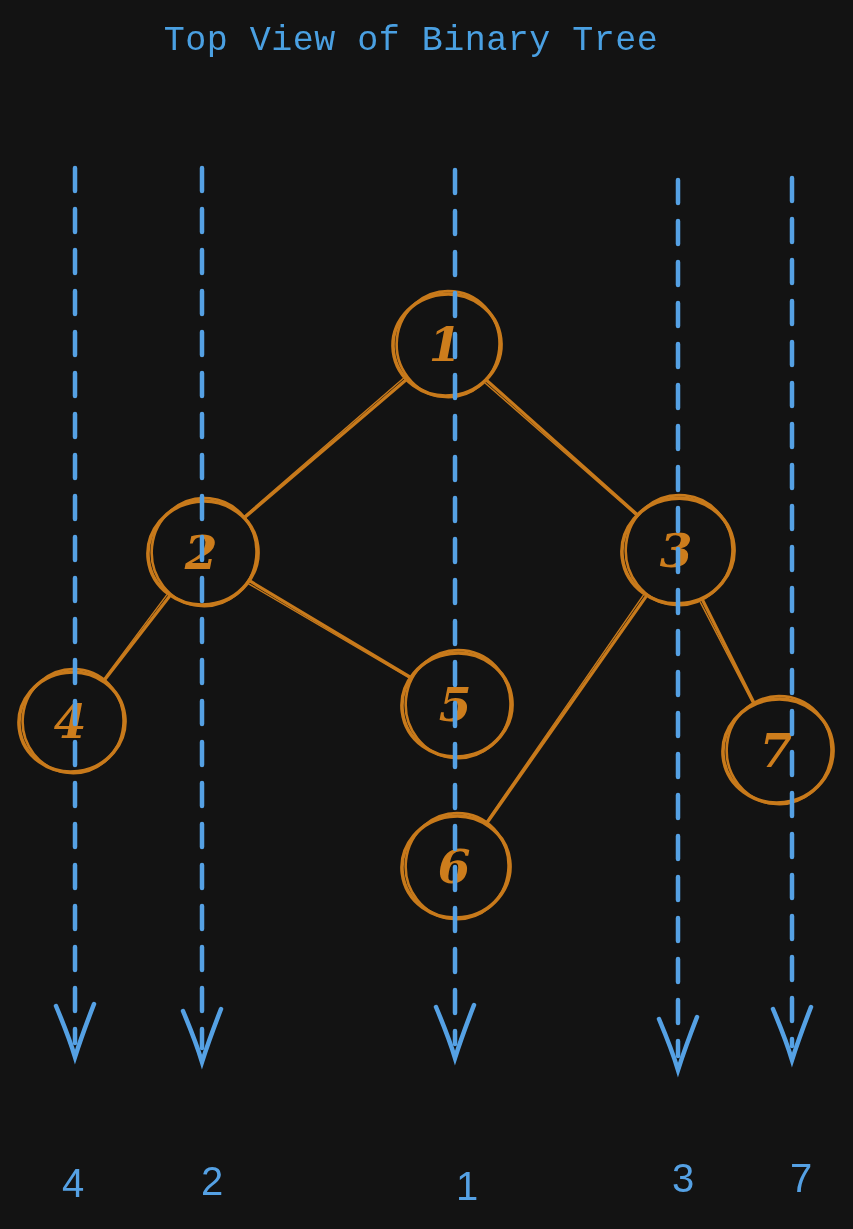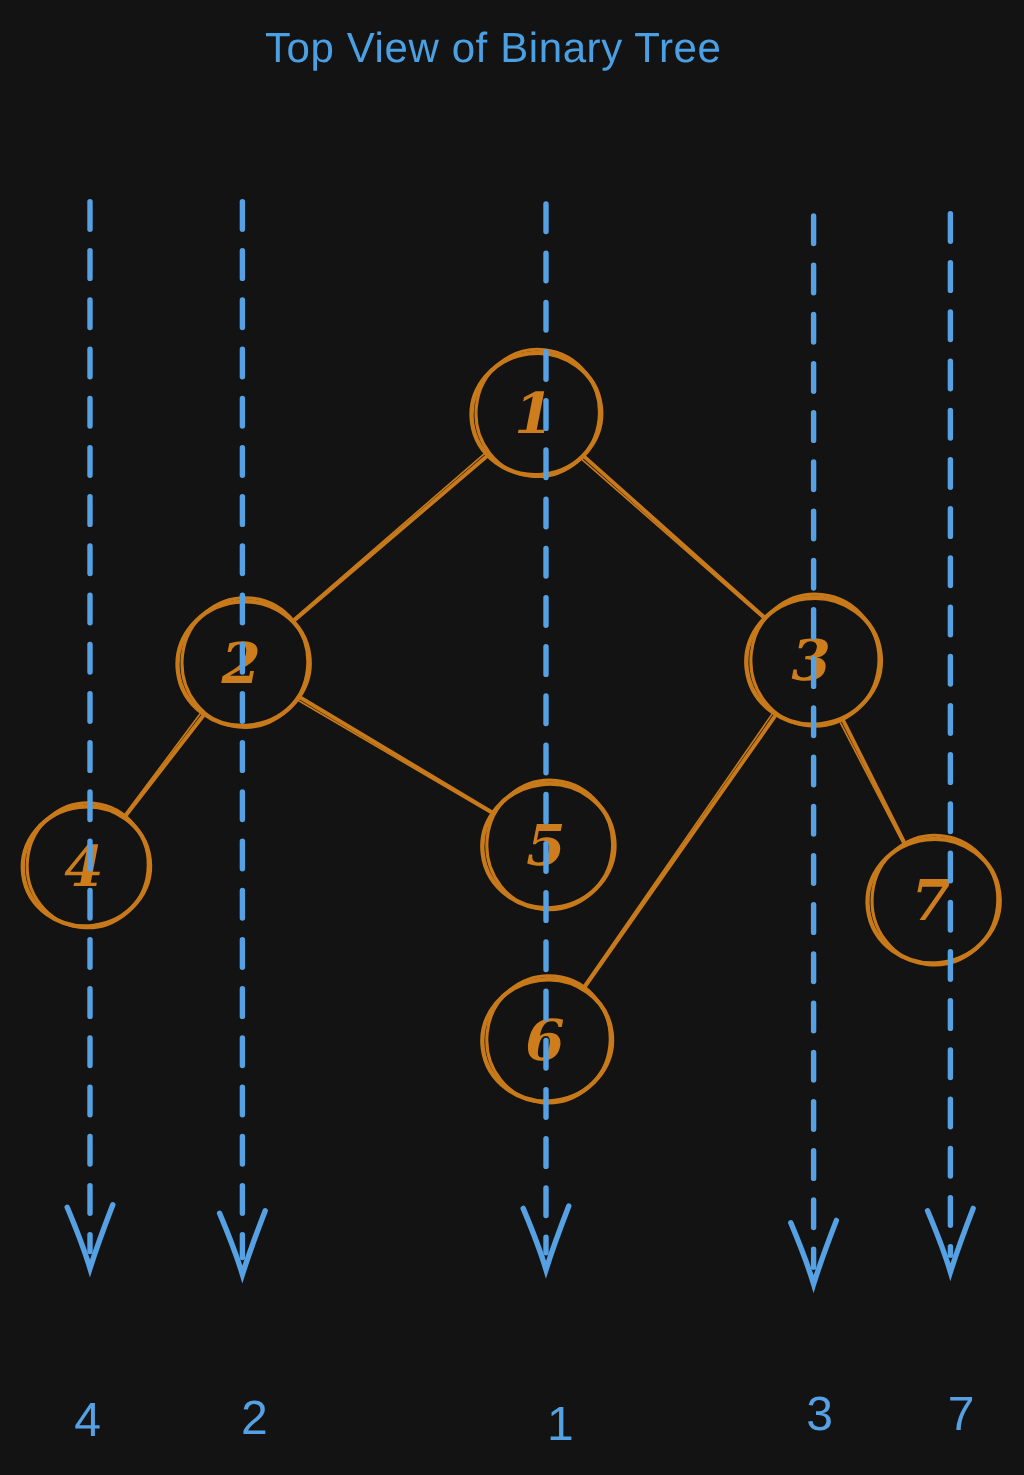--- a/index.html
+++ b/index.html
@@ -18,21 +18,21 @@
   .title {
     position: absolute;
     top: 21px;
     left: 0;
     width: 822px;
     text-align: center;
     font-size: 35px;
     font-weight: 400;
     letter-spacing: 0.5px;
     color: #4aa0e2;
-    font-family: Liberation Sans, sans-serif;
+    font-family: Liberation Mono, monospace;
   }
   svg { display: block; }
   .lane-line {
     stroke: #55a1e4;
     stroke-width: 4.5;
     stroke-linecap: round;
     fill: none;
   }
   .lane-arrow {
     stroke: #55a1e4;

